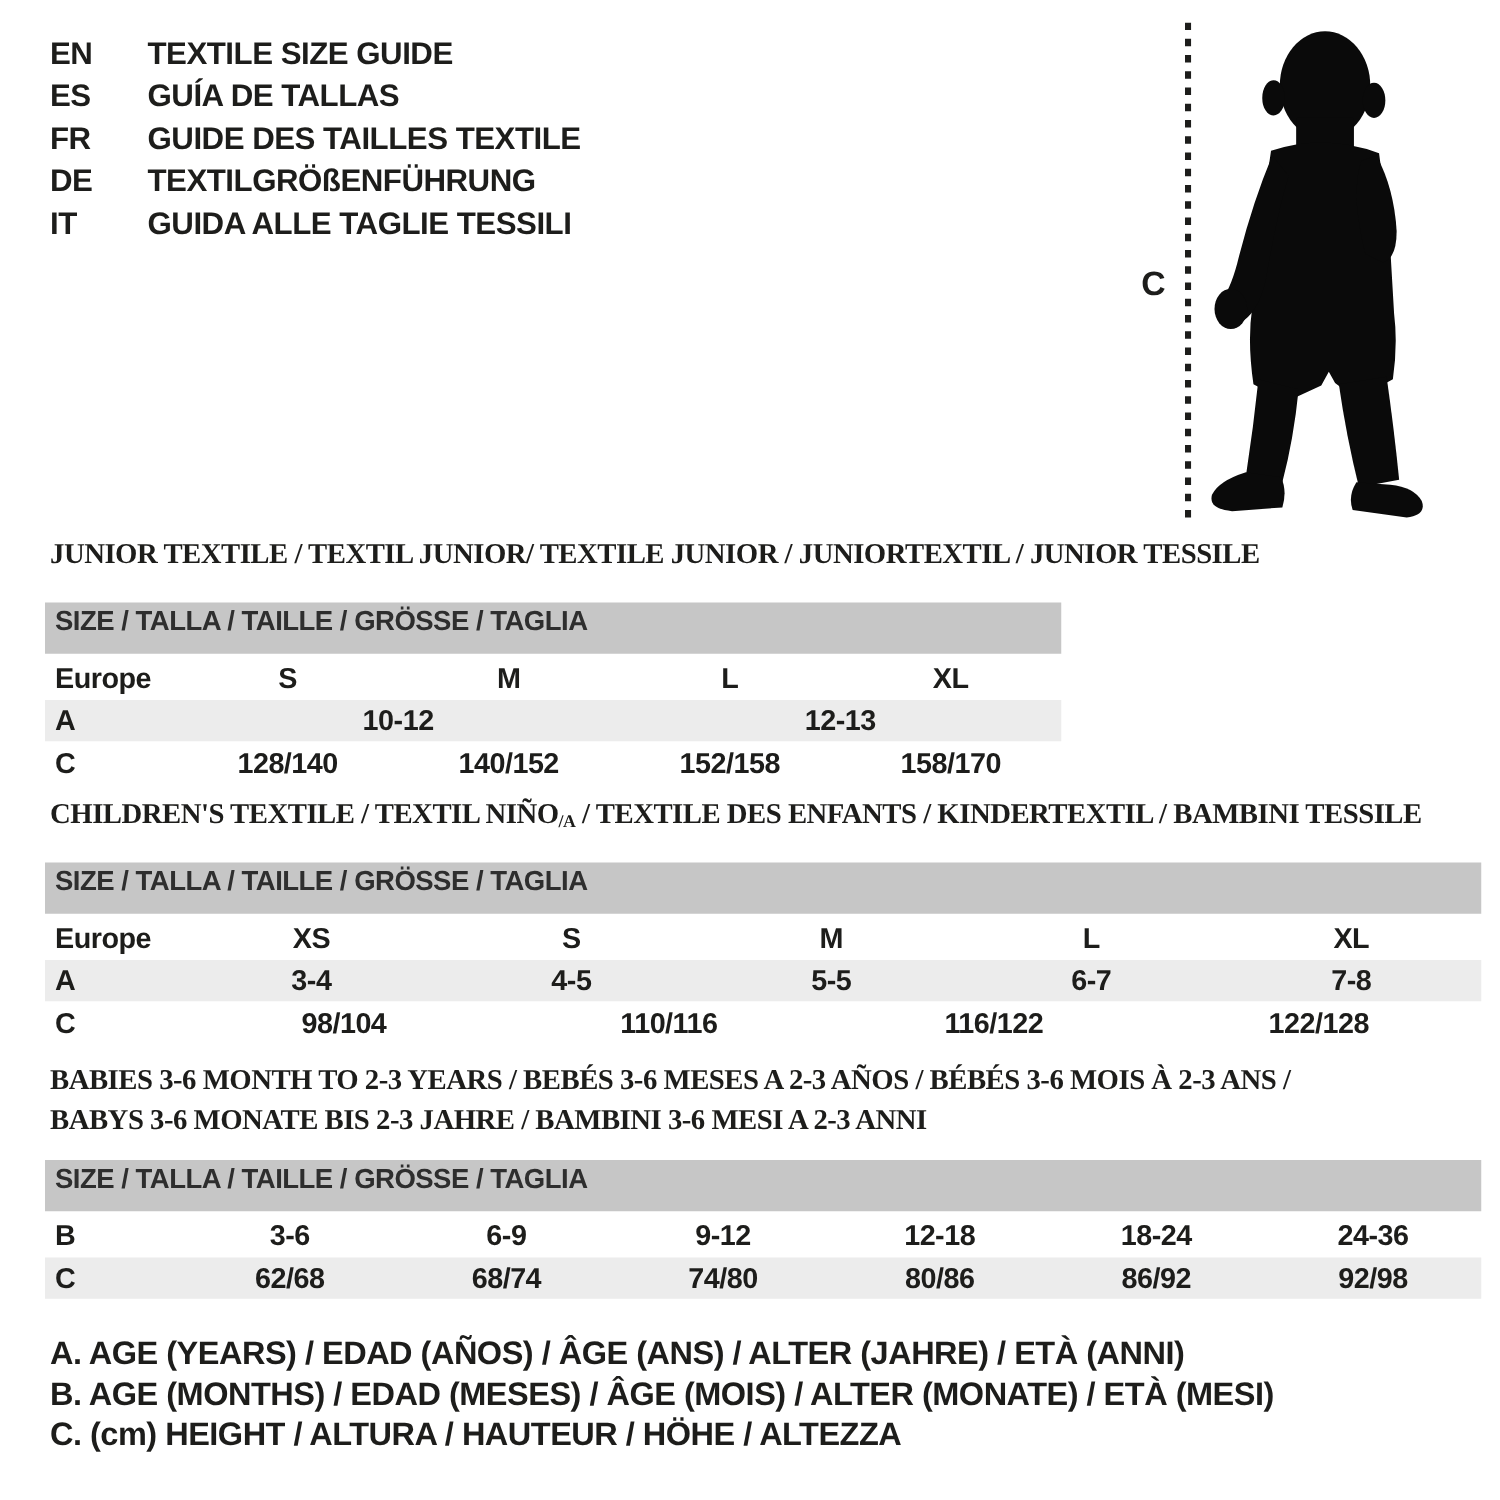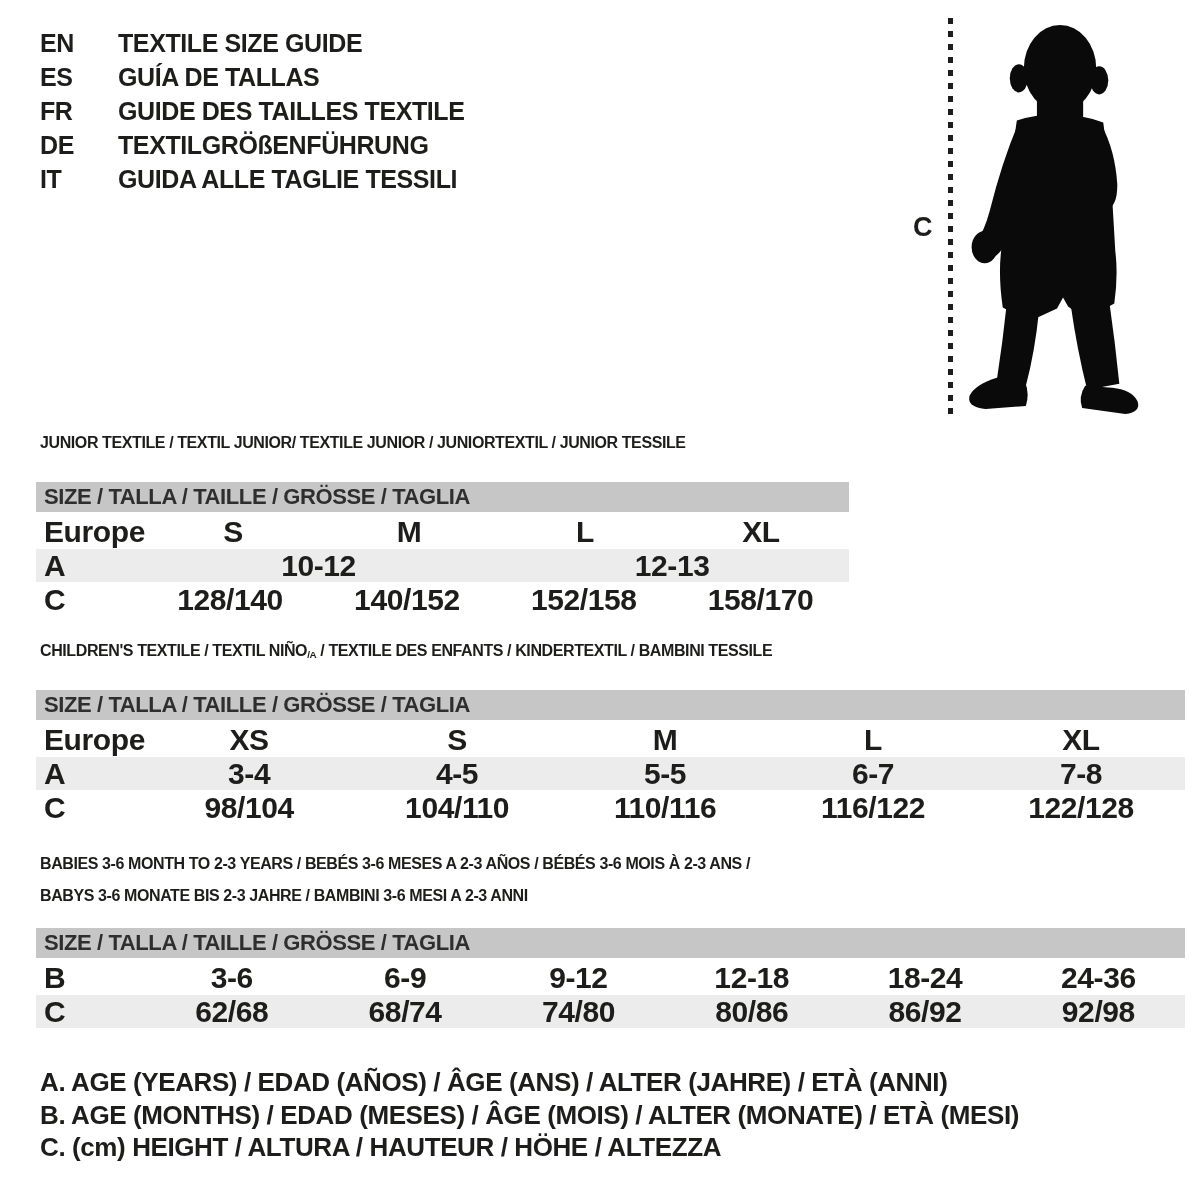--- a/index.html
+++ b/index.html
@@ -25,33 +25,33 @@
   .lang-code{width:78px;flex:0 0 78px;}
   .lang-title{white-space:nowrap;}
 
   
   .figure{left:905px;top:10px;width:260px;height:420px;}
   .dash-line{position:absolute;left:43px;top:8px;height:400px;width:5px;}
   .c-label{position:absolute;left:8px;top:202px;font-size:27px;}
   .silhouette{position:absolute;left:58px;top:2px;}
 
   
-  h2{font-size:16px;line-height:26px;white-space:nowrap;font-weight:bold;}
+  h2{font-size:23px;line-height:26px;white-space:nowrap;font-weight:bold;font-family:Liberation Serif, serif;}
   .sub{font-size:0.62em;vertical-align:-0.25em;}
 
   
   .tbl{left:36px;}
   .size-bar{
     background:var(--table-header-bg);
-    height:30px;line-height:30px;
+    height:41px;line-height:30px;
     padding-left:8px;font-size:22px;
     margin-bottom:3px;
     color:#2e2e2e;
   }
-  .row{display:flex;height:33px;line-height:33px;font-size:30px;margin-bottom:1px;}
+  .row{display:flex;height:33px;line-height:33px;font-size:23px;margin-bottom:1px;}
   .row.alt{background:var(--row-alt-bg);}
   .lab{padding-left:8px;}
   .tbl-junior .lab{flex:0 0 13%;}
   .tbl-wide .lab{flex:0 0 9.5%;}
   .cell{flex:1;text-align:center;}
 
   
   .two-line h2{line-height:32px;}
 
   
@@ -164,21 +164,20 @@
     <span class="lab">A</span>
     <span class="cell">3-4</span>
     <span class="cell">4-5</span>
     <span class="cell">5-5</span>
     <span class="cell">6-7</span>
     <span class="cell">7-8</span>
   </div>
   <div class="row">
     <span class="lab">C</span>
     <span class="cell">98/104</span>
-    <span class="cell">104/110</span>
     <span class="cell">110/116</span>
     <span class="cell">116/122</span>
     <span class="cell">122/128</span>
   </div>
 </div>
 
 <div class="abs two-line" style="left:40px;top:848px;">
   <h2>BABIES 3-6 MONTH TO 2-3 YEARS / BEBÉS 3-6 MESES A 2-3 AÑOS / BÉBÉS 3-6 MOIS À 2-3 ANS /</h2>
   <h2>BABYS 3-6 MONATE BIS 2-3 JAHRE / BAMBINI 3-6 MESI A 2-3 ANNI</h2>
 </div>

